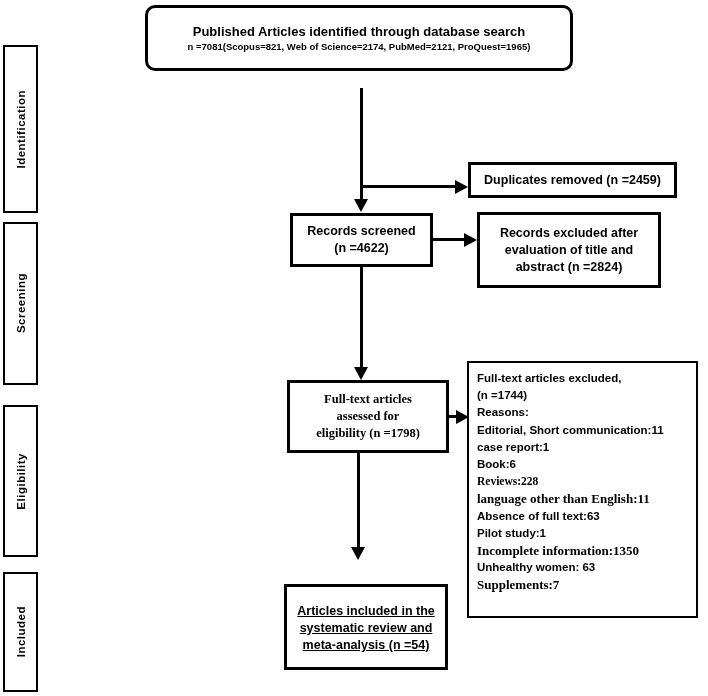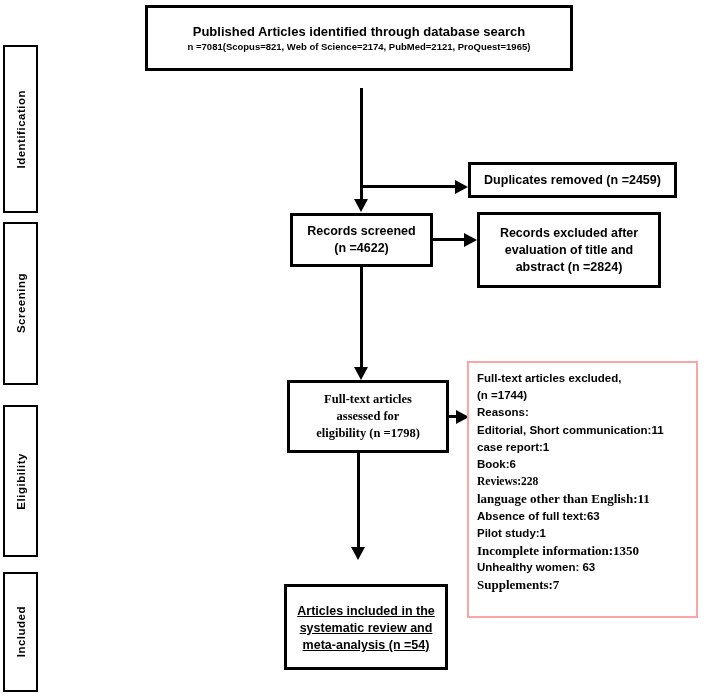--- a/index.html
+++ b/index.html
@@ -42,21 +42,21 @@
     font-size: 11.5px;
     letter-spacing: 0.5px;
     white-space: nowrap;
   }
   .line1-lg { font-size: 13px; line-height: 17px; }
   .line2-sm { font-size: 9.5px; line-height: 13px; margin-top: 0; }
   .txt-md { font-size: 12.5px; line-height: 17px; text-align: center; }
   .bigbox {
     position: absolute;
     box-sizing: border-box;
-    border: 2px solid #fca5a5;
+    border: 2px solid #000000;
     background: #ffffff;
     padding: 7px 8px 4px 8px;
     text-align: left;
     font-weight: bold;
   }
   .bigbox .bline { font-size: 11.5px; line-height: 17.2px; white-space: nowrap; }
   .bigbox .serif { font-family: "Liberation Serif", serif; font-size: 13px; }
   .bigbox .serif-sm { font-family: "Liberation Serif", serif; font-size: 11.5px; }
   .vline { position: absolute; background: #000000; width: 3px; }
   .hline { position: absolute; background: #000000; height: 3px; }
@@ -84,21 +84,21 @@
   <div class="stage" style="top:222px; height:163px;">
     <span class="vtext">Screening</span>
   </div>
   <div class="stage" style="top:405px; height:152px;">
     <span class="vtext">Eligibility</span>
   </div>
   <div class="stage" style="top:572px; height:120px;">
     <span class="vtext">Included</span>
   </div>
 
-  <div class="box" style="left:145px; top:5px; width:428px; height:66px;">
+  <div class="box" style="left:145px; top:5px; width:428px; height:66px;border-radius:10px;">
     <div class="line1-lg">Published Articles identified through database search</div>
     <div class="line2-sm">n =7081(Scopus=821, Web of Science=2174, PubMed=2121, ProQuest=1965)</div>
   </div>
 
   <div class="vline" style="left:360px; top:88px; height:112px;"></div>
   <div class="arr-down" style="left:354px; top:199px;"></div>
   <div class="hline" style="left:361px; top:185px; width:94px;"></div>
   <div class="arr-right" style="left:455px; top:180px;"></div>
 
   <div class="box" style="left:468px; top:162px; width:209px; height:36px;">

